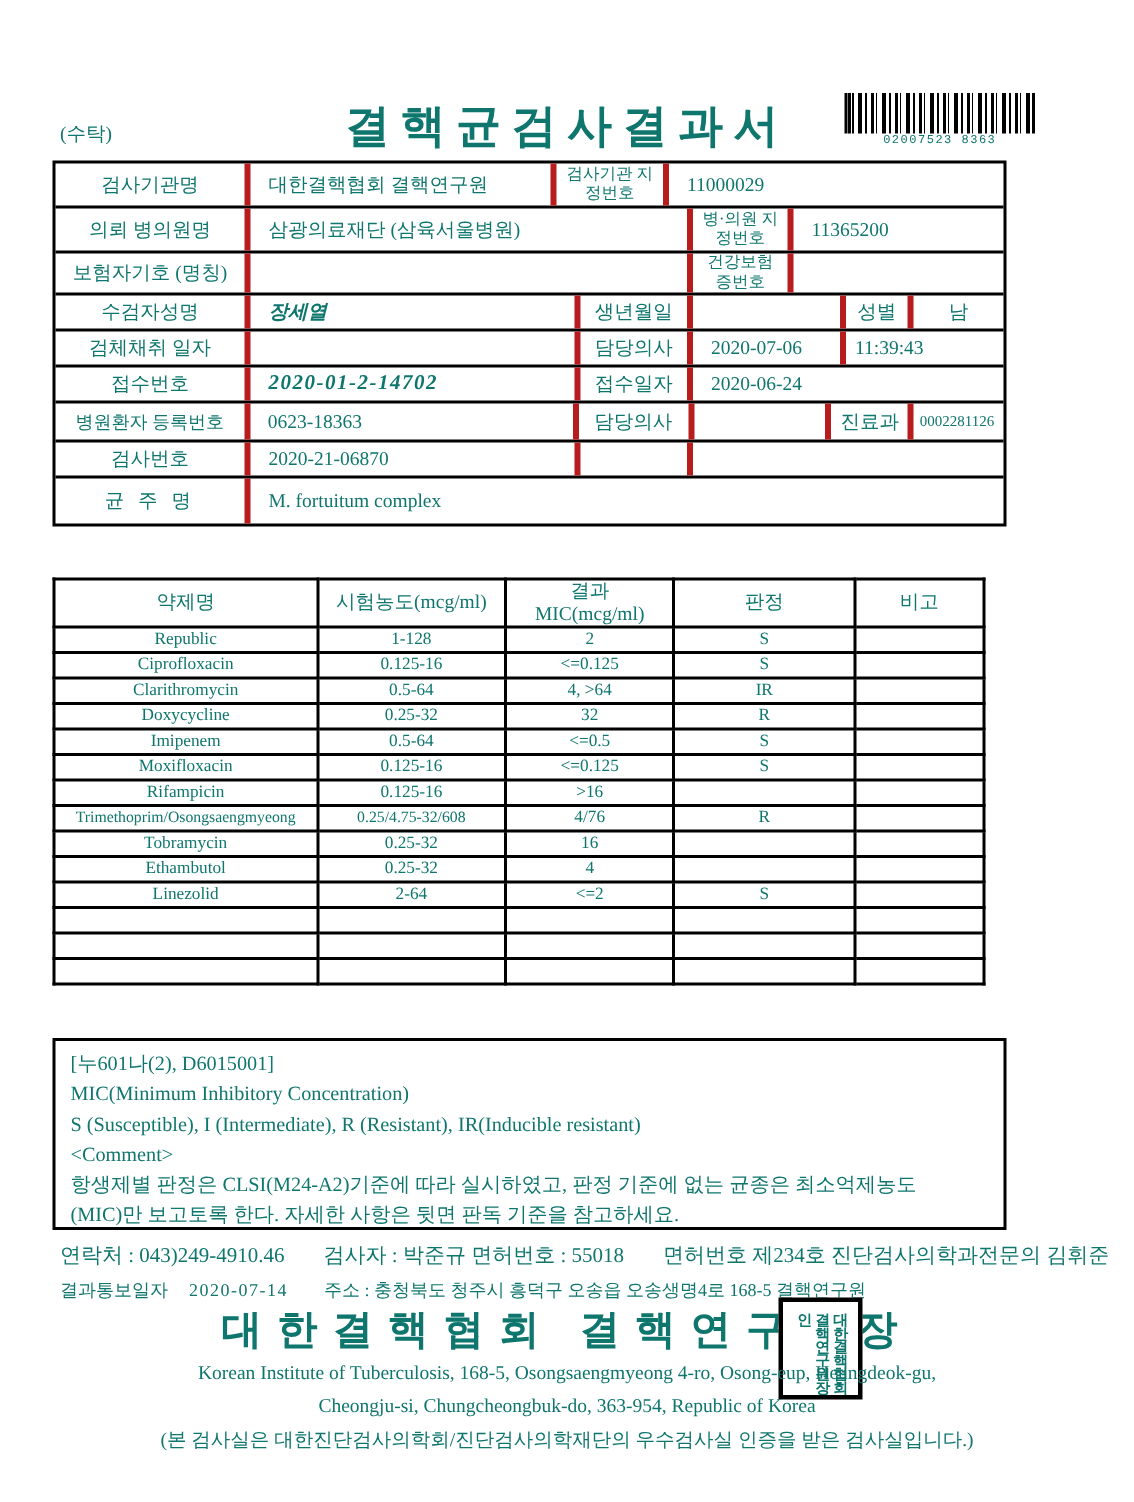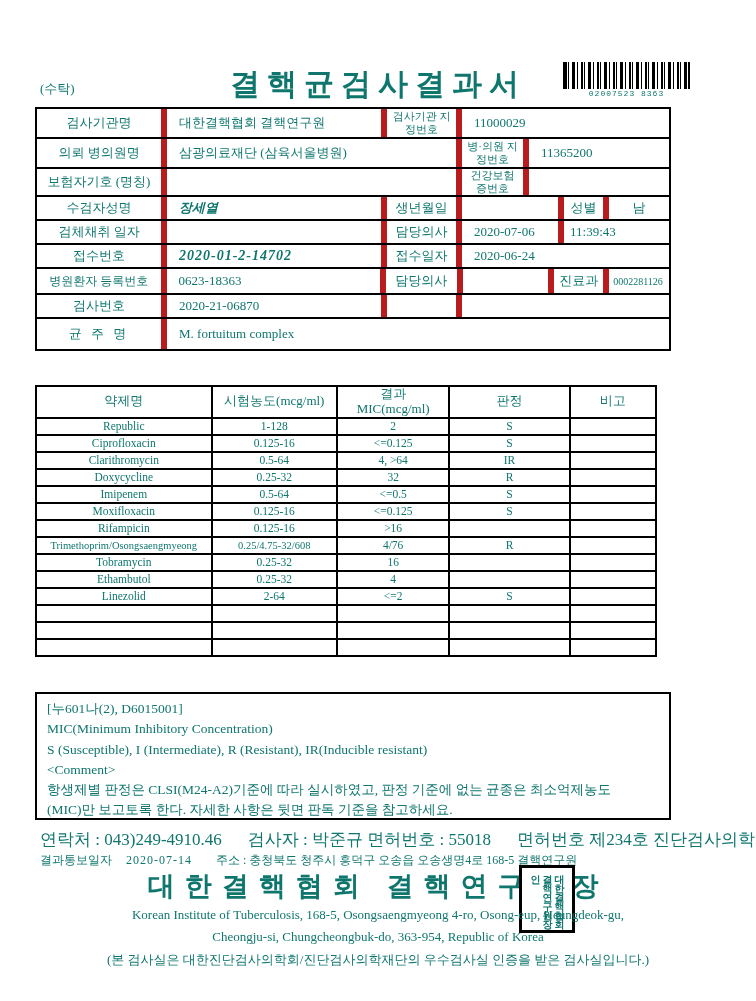--- a/index.html
+++ b/index.html
@@ -24,21 +24,21 @@
       #000 3px,#000 4px,#fff 4px,#fff 7px,
       #000 7px,#000 10px,#fff 10px,#fff 12px,
       #000 12px,#000 13px,#fff 13px,#fff 16px);
     border-left:2px solid #000; border-right:2px solid #000;
   }
   .barcode-num { text-align:center; font-size:8px; letter-spacing:1px; font-family:"Liberation Mono","DejaVu Sans Mono",monospace; }
   
   .info-table { position:absolute; left:35px; top:107px; width:636px; border:2px solid #000; }
   .itr { display:flex; border-bottom:2px solid #000; }
   .itr:last-child { border-bottom:none; }
-  .itc { border-right:6px solid #b91c1c; display:flex; align-items:center; font-size:13px; padding:1px 3px; overflow:hidden; }
+  .itc { border-right:4px solid #b91c1c; display:flex; align-items:center; font-size:13px; padding:1px 3px; overflow:hidden; }
   .itc:last-child { border-right:none; }
   .lbl { justify-content:center; text-align:center; }
   .lbl2 { justify-content:center; text-align:center; font-size:11px; line-height:1.15; }
   .val { justify-content:flex-start; padding-left:12px; text-align:left; }
   .bold { font-weight:bold;font-style:italic; }
   .wrapnum { font-size:10px; line-height:1.1; word-break:break-all; padding-left:4px; }
   .h30{height:30px} .h28{height:28px} .h24{height:24px} .h26{height:26px}
   
   .drug-table { position:absolute; left:35px; top:385px; width:622px; border-collapse:collapse; table-layout:fixed; }
   .drug-table td, .drug-table th { border:2px solid #000; text-align:center; font-weight:normal; font-size:11.5px; overflow:hidden; white-space:nowrap; }
@@ -46,21 +46,21 @@
   .drug-table td { height:17px; }
   .c-name{width:175px} .c-conc{width:125px} .c-mic{width:112px} .c-judge{width:120px} .c-note{width:86px}
   
   .comment-box {
     position:absolute; left:35px; top:692px; width:636px; height:128px;
     border:2px solid #000; padding:5px 10px;
     font-size:13.5px; line-height:1.5;
   }
   .comment-box div { white-space:nowrap; overflow:hidden; }
   
-  .contact-line { position:absolute; left:40px; top:828px; width:690px; display:flex; font-size:17px; }
+  .contact-line { position:absolute; left:40px; top:828px; width:690px; display:flex; font-size:14px; }
   .contact-line span { margin-right:26px; white-space:nowrap; }
   .report-line { position:absolute; left:40px; top:852px; width:690px; display:flex; font-size:12px; align-items:baseline; }
   .report-line .rl-label { margin-right:14px; }
   .report-line .rl-date { margin-right:24px; letter-spacing:1px; }
   .org-title {
     position:absolute; left:0; top:868px; width:100%; text-align:center;
     font-size:27px; font-weight:bold; letter-spacing:10px; white-space:nowrap;
   }
   .seal {
     position:absolute; left:519px; top:865px; width:56px; height:68px;
@@ -83,21 +83,21 @@
   <div class="consignment">(수탁)</div>
   <div class="doc-title">결핵균검사결과서</div>
   <div class="barcode-wrap">
     <div class="barcode"></div>
     <div class="barcode-num">02007523 8363</div>
   </div>
 
   <div class="info-table">
     <div class="itr h30">
       <div class="itc lbl" style="width:130px">검사기관명</div>
-      <div class="itc val" style="width:220px">대한결핵협회 결핵연구원</div>
+      <div class="itc val" style="width:204px">대한결핵협회 결핵연구원</div>
       <div class="itc lbl2" style="width:75px">검사기관 지정번호</div>
       <div class="itc val" style="width:207px">11000029</div>
     </div>
     <div class="itr h30">
       <div class="itc lbl" style="width:130px">의뢰 병의원명</div>
       <div class="itc val" style="width:295px">삼광의료재단 (삼육서울병원)</div>
       <div class="itc lbl2" style="width:67px">병·의원 지정번호</div>
       <div class="itc val" style="width:140px">11365200</div>
     </div>
     <div class="itr h28">

